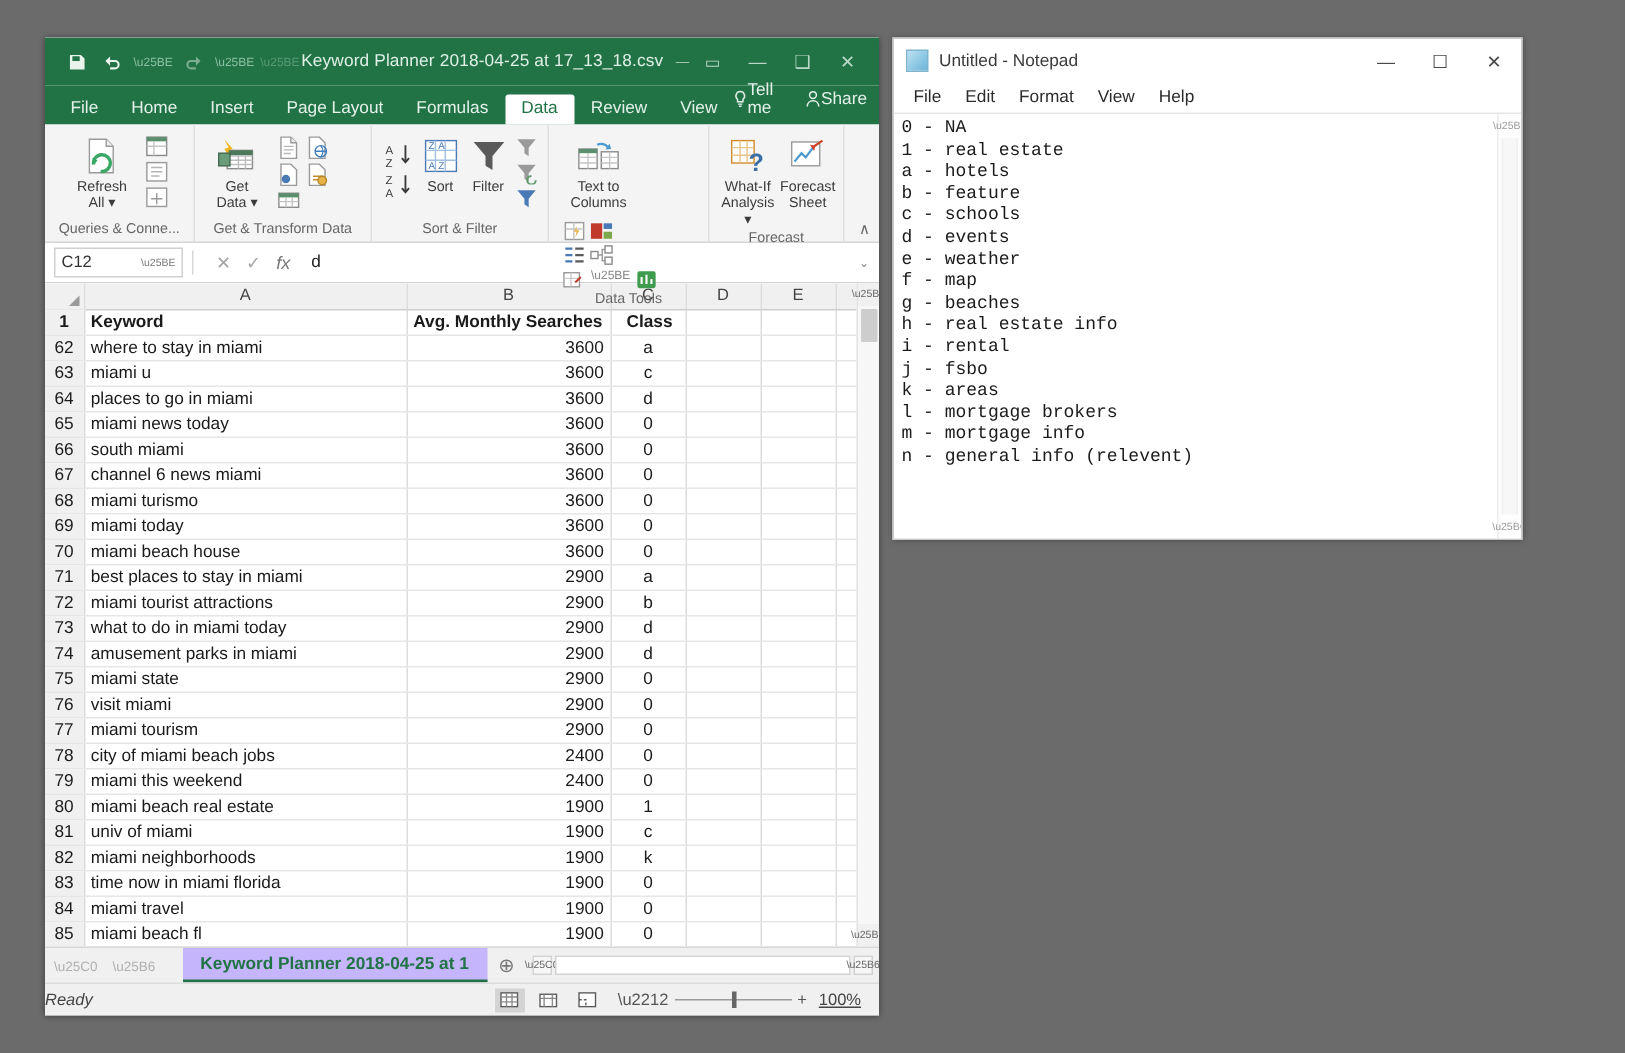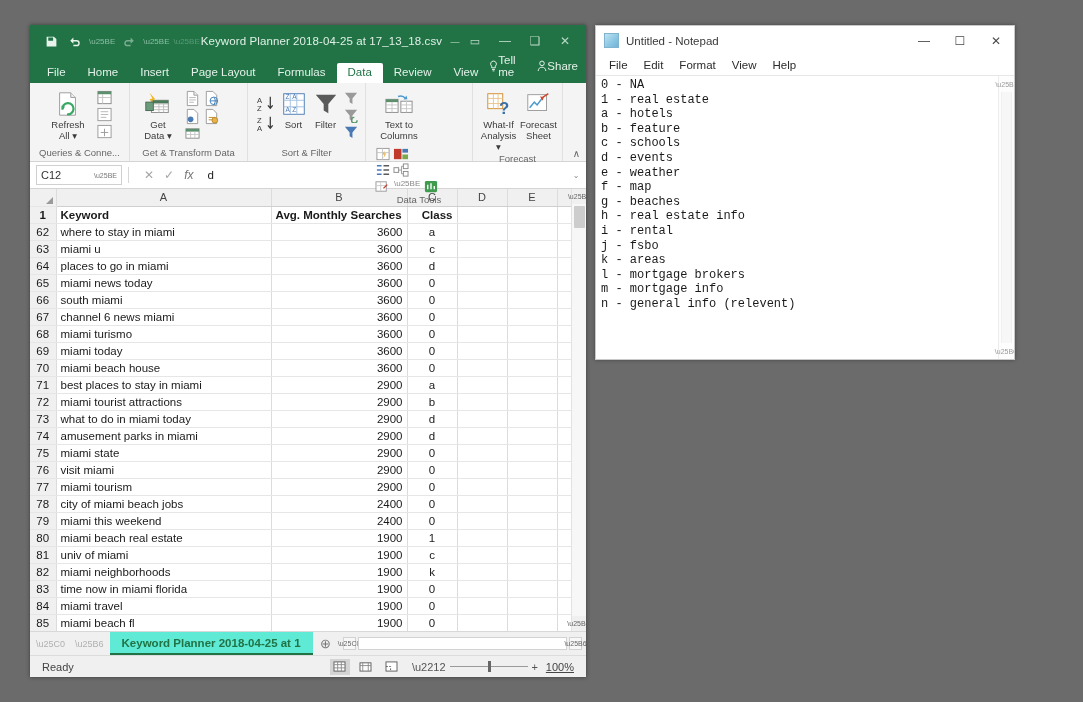--- a/index.html
+++ b/index.html
@@ -152,61 +152,62 @@
     width: 26px; background: #f0f0f0; color: #444;
     text-align: center; font-size: 11px;
     border-right: 1px solid #cfcfcf;
   }
   td.cA { width: 215px; text-align: left; }
   td.cB { width: 136px; text-align: right; padding-right: 8px; }
   td.cC { width: 50px; text-align: center; }
   td.cD, td.cE, td.cF { width: 50px; }
   tr.hdrow td { font-weight: bold; }
   tr.hdrow td.cB { text-align: left; padding-left: 4px; }
-  tr.hdrow td.cC { text-align: right; padding-left: 6px; }
+  tr.hdrow td.cC { text-align: center; padding-left: 6px; }
 
   .vscroll {
     width: 15px; background: #f7f7f7;
     border-left: 1px solid #e2e2e2;
     display: flex; flex-direction: column;
     align-items: center; flex: 0 0 auto;
   }
   .vs-arrow { width: 15px; height: 15px; display:flex; align-items:center; justify-content:center;
     color:#666; font-size: 7px; background:#f0f0f0; }
   .vs-thumb { width: 11px; height: 22px; background: #cdcdcd; margin: 2px 0; border-radius:1px; }
   .vs-track { flex: 1; }
 
   .xl-sheetbar {
     height: 24px; background: #f0f0f0;
     border-top: 1px solid #d8d8d8;
     display: flex; align-items: center; flex: 0 0 auto;
   }
   .nav-arrows { display: flex; padding: 0 6px; gap: 10px; color: #b0b0b0; font-size: 9px; }
   .sheet-tab {
-    background: #5eead4; height: 23px; display: flex; align-items: center;
+    background: #c4b5fd; height: 23px; display: flex; align-items: center;
     padding: 0 12px; font-size: 11.5px; color: #217346;
     font-weight: bold; border-bottom: 2px solid #217346;
     white-space: nowrap;
+    margin-left: 12px;
   }
   .addsheet {
     width: 26px; display: flex; align-items: center; justify-content: center;
     color: #777; font-size: 13px;
   }
   .hscroll-wrap { flex: 1; display: flex; align-items: center; padding: 0 4px; gap: 2px; }
   .hs-btn { width: 13px; height: 13px; background: #f7f7f7; border: 1px solid #d2d2d2;
     display:flex; align-items:center; justify-content:center; color:#666; font-size:7px; }
   .hs-track { flex: 1; height: 13px; background: #fff; border: 1px solid #d2d2d2; }
 
   .xl-statusbar {
     height: 22px; background: #f0f0f0;
     border-top: 1px solid #dcdcdc;
     display: flex; align-items: center; flex: 0 0 auto;
     font-size: 11px; color: #444;
   }
-  .status-ready { padding-left: 12px; }
+  .status-ready { padding-left: 0; font-style: italic; }
   .status-right { margin-left: auto; display: flex; align-items: center; padding-right: 12px; gap: 6px; }
   .viewbtn { width: 20px; height: 16px; display:flex; align-items:center; justify-content:center;
     color:#555; font-size: 11px; }
   .viewbtn.sel { background: #d4d4d4; }
   .zoomslider { display: flex; align-items: center; gap: 4px; margin-left: 4px; }
   .zs-line { width: 78px; height: 1px; background: #9a9a9a; position: relative; }
   .zs-knob { position: absolute; left: 38px; top: -5px; width: 3px; height: 11px; background: #666; }
   .zs-sym { color: #555; font-size: 11px; }
   .zoomval { min-width: 30px; text-align: right; text-decoration: underline; }
 

